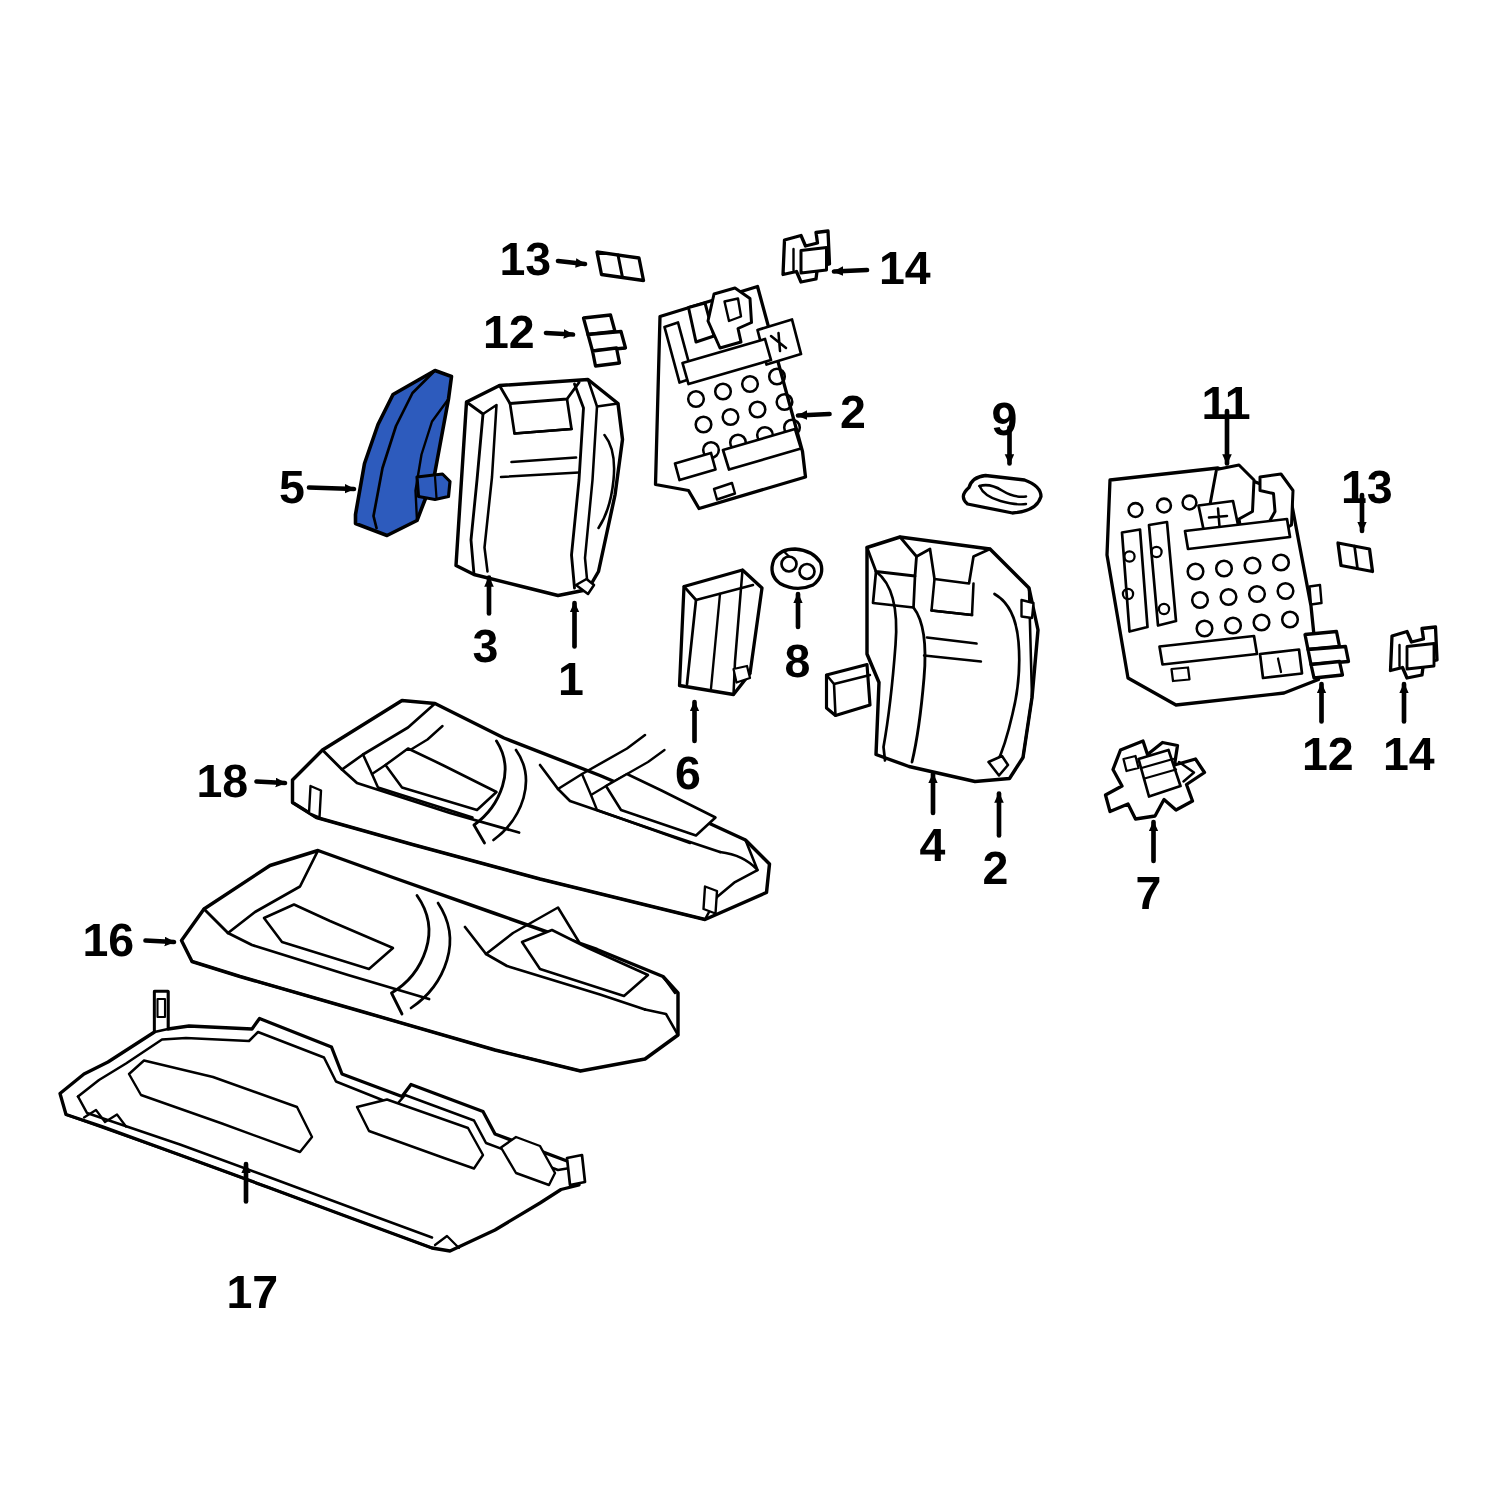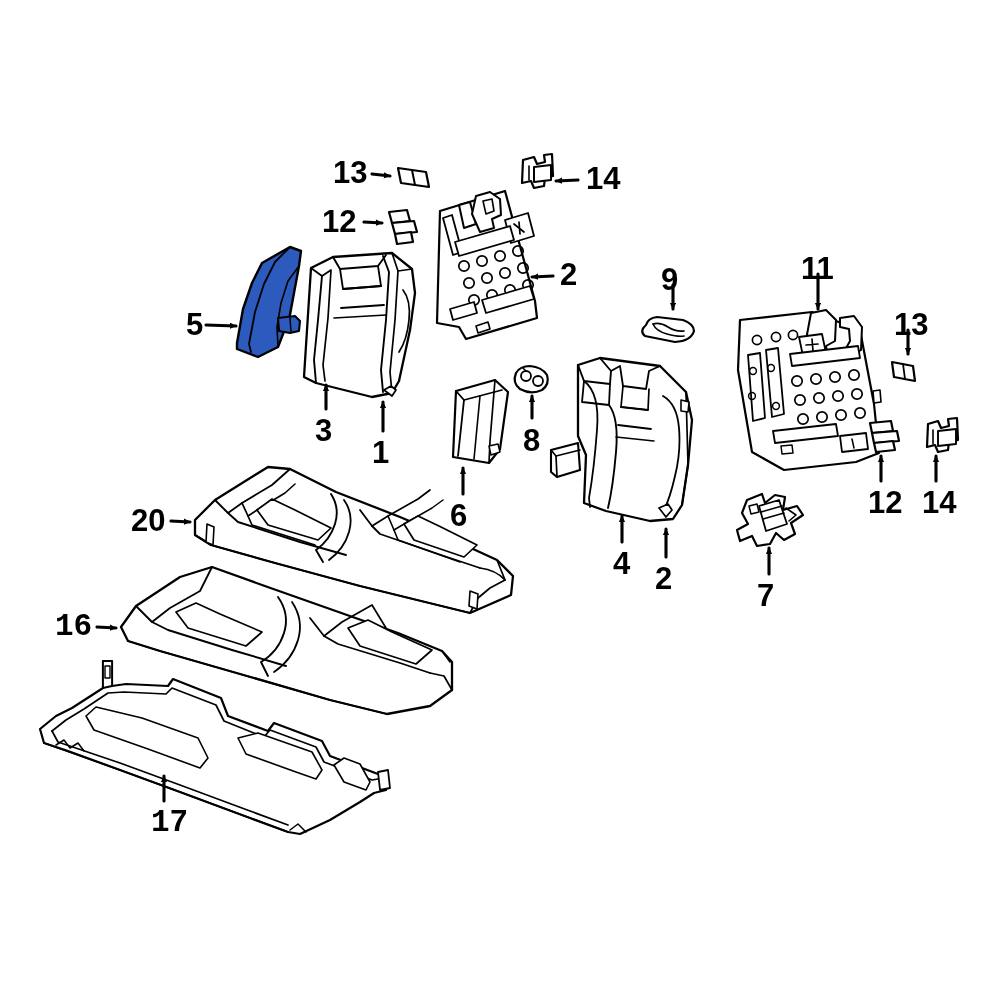--- a/index.html
+++ b/index.html
@@ -374,17 +374,17 @@
   <div class="callout-label" style="left:186px; top:309px;">5</div>
   <div class="callout-label" style="left:315px; top:415px;">3</div>
   <div class="callout-label" style="left:372px; top:437px;">1</div>
   <div class="callout-label" style="left:523px; top:425px;">8</div>
   <div class="callout-label" style="left:450px; top:500px;">6</div>
   <div class="callout-label" style="left:613px; top:548px;">4</div>
   <div class="callout-label" style="left:655px; top:563px;">2</div>
   <div class="callout-label" style="left:868px; top:487px;">12</div>
   <div class="callout-label" style="left:922px; top:487px;">14</div>
   <div class="callout-label" style="left:757px; top:580px;">7</div>
-  <div class="callout-label" style="left:131px; top:505px;">20</div>
-  <div class="callout-label" style="left:55px; top:611px;font-family:Liberation Mono, monospace;">16</div>
-  <div class="callout-label" style="left:151px; top:807px;font-family:Liberation Mono, monospace;">17</div>
+  <div class="callout-label" style="left:131px; top:505px;">18</div>
+  <div class="callout-label" style="left:55px; top:611px;">16</div>
+  <div class="callout-label" style="left:151px; top:846px;">17</div>
 
 </div>
 
 </body></html>

